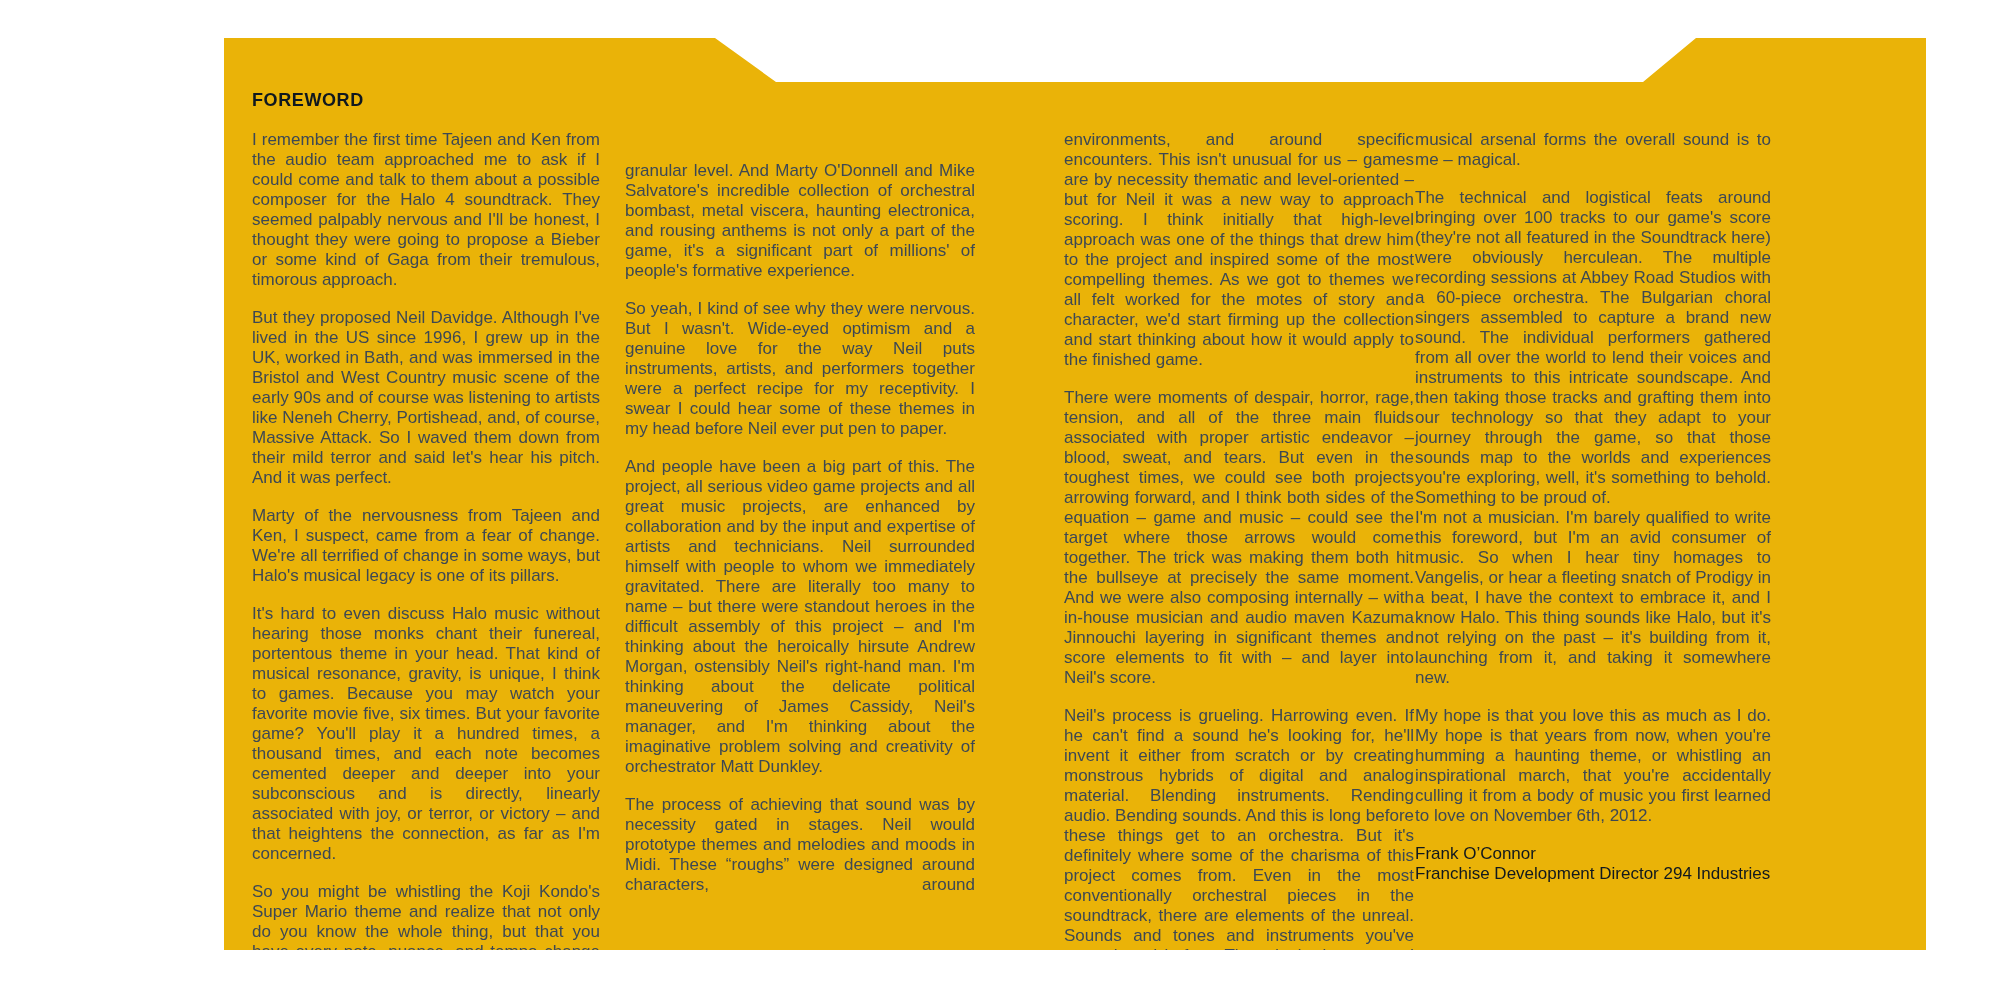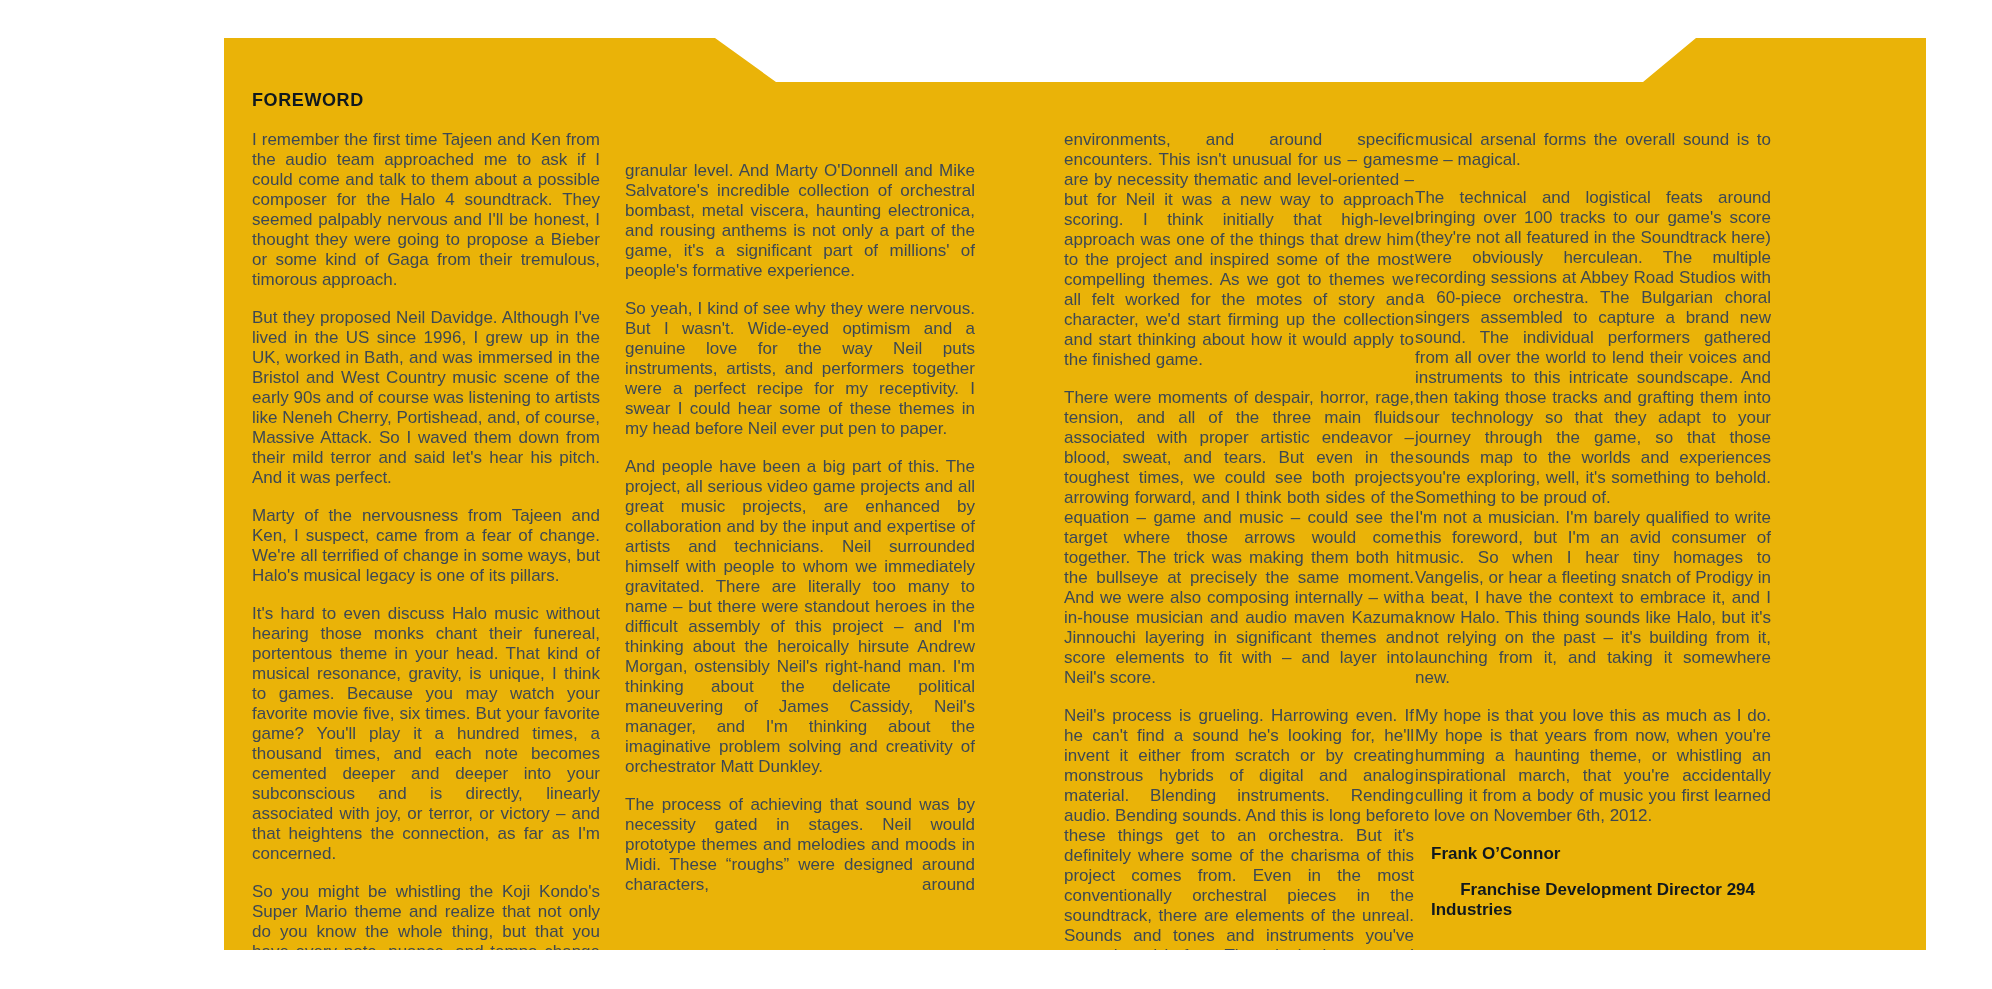--- a/index.html
+++ b/index.html
@@ -42,24 +42,24 @@
     hyphens: none;
   }
   .col p { margin: 0 0 18px 0; }
   .col p.m0 { margin-bottom: 0; }
   .col p.cont { text-align-last: justify; margin-bottom: 0; }
   .col1 { left: 28px;   width: 348px; }
   .col2 { left: 401px;  width: 350px; margin-top: 31px; }
   .col3 { left: 840px;  width: 350px; }
   .col4 { left: 1191px; width: 356px; }
   .sig {
-    font-weight: bold;
+    font-weight: normal;
     color: #10181f;
-    margin: 16px !important;
-    text-align: right;
+    margin: 0 !important;
+    text-align: center;
     text-align-last: left;
   }
 </style>
 </head>
 <body>
 
 <div class="panel">
   <h1 class="title">FOREWORD</h1>
 
   <div class="col col1">

